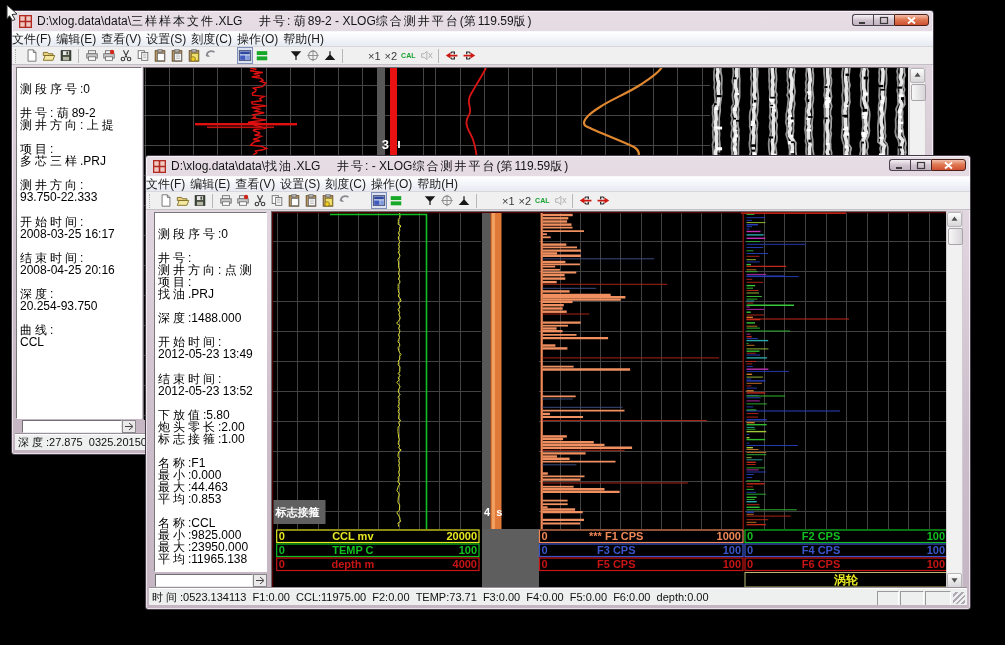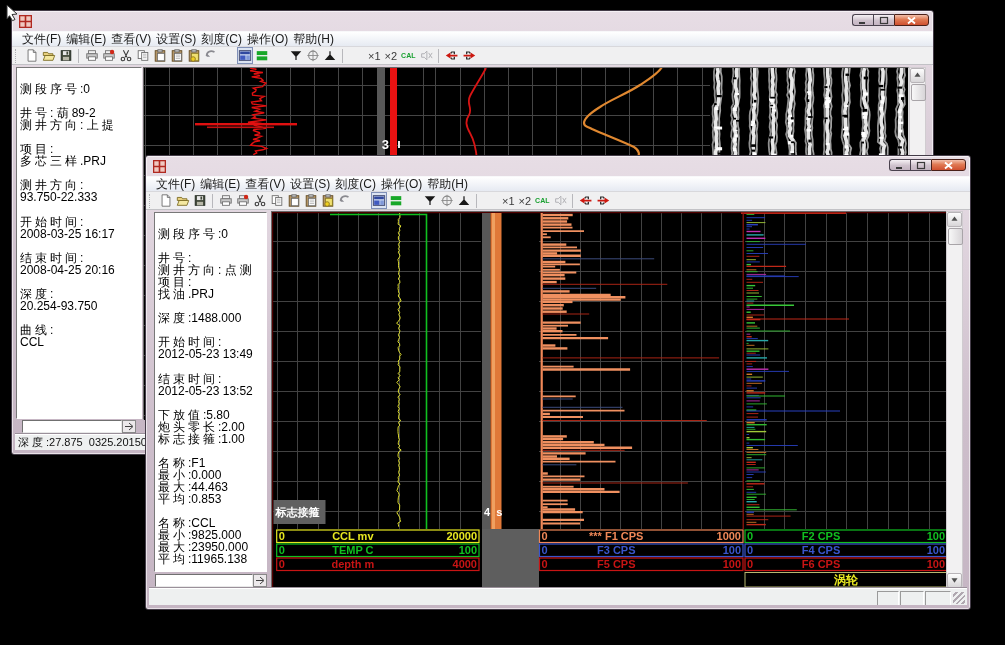--- a/index.html
+++ b/index.html
@@ -5,21 +5,21 @@
 .win{position:absolute;background:linear-gradient(#e7dde5,#cdbecb 60%,#c5b5c3);border:1px solid #443c48;border-radius:3px;box-shadow:inset 0 0 0 1px rgba(255,255,255,.6)}
 .cj{letter-spacing:3px}
 .tb{position:relative;height:20px;display:flex;align-items:center;font-size:12px;color:#141414;white-space:nowrap;overflow:hidden}
 .ttitle .cj{letter-spacing:2px}
 .tico{margin:0 5px 0 7px;display:flex}
 .wbtns{position:absolute;right:4px;top:3px;display:flex}
 .wb{width:21px;height:12px;border:1px solid #4a424e;background:linear-gradient(#f6f1f5,#cfc2cd 55%,#c4b4c2);border-radius:2px;margin-left:0;display:flex;align-items:center;justify-content:center;border-right-width:0}
 .wb:first-child{border-radius:3px 0 0 3px}
 .wb:nth-child(2){border-radius:0}
 .wbx{width:35px;background:linear-gradient(#f2c0ac,#e07a54 45%,#cf5030);border:1px solid #4a2018;border-radius:0 3px 3px 0}
-.mb{height:15px;background:linear-gradient(#ffffff,#e6eaf2);display:flex;align-items:center;font-size:12px;color:#1a1a1a;padding-left:10px;border-top:1px solid #f8f8fa}
+.mb{height:15px;background:linear-gradient(#ffffff,#e6eaf2);display:flex;align-items:center;font-size:12px;color:#1a1a1a;padding-left:0;border-top:1px solid #f8f8fa}
 .mb span{margin-right:5px}
 .tlb{height:19px;background:#f0f0f1;border-top:1px solid #d8d8dc;border-bottom:1px solid #c2c2c6;display:flex;align-items:center;padding-left:3px}
 .ti{display:flex;margin:0 1.5px}.ti svg{width:14px;height:15px}
 .ti.sel{outline:1px solid #8090b8;background:#dce4f2}
 .tsep{width:1px;height:14px;background:#b8b8bc;margin:0 4px}
 .tgrip{width:3px;height:14px;border-left:1px dotted #b0b0b4;margin-right:5px}
 .ttxt{font-size:11px;color:#3a3a3a;margin:0 2px}
 .tcal{font-size:7px;color:#18a030;font-weight:bold;margin:0 2px}
 .client{position:absolute;left:0;width:100%;}
 .lp{position:absolute;background:#fff;border:1px solid;border-color:#787878 #fff #fff #787878;font-size:12px;line-height:12.05px;color:#000;padding:15px 0 0 3px;overflow:hidden;white-space:nowrap}
@@ -38,20 +38,21 @@
 <body>
 <div class="win" style="left:11px;top:10px;width:923px;height:445px">
 <div class="tb">
       <span class="tico">
         <svg width="13" height="13" viewBox="0 0 13 13" style="">
           <rect x="0.5" y="0.5" width="12" height="12" fill="#f0c8c0" stroke="#b02820"></rect>
           <path d="M6.5 0.5v12M0.5 6.5h12" stroke="#b02820" stroke-width="1.6"></path>
           <rect x="0.5" y="0.5" width="12" height="12" fill="none" stroke="#b02820" stroke-width="1.6"></rect>
         </svg>
       </span>
+      <span class="ttitle">D:\xlog.data\data\<span class="cj">三样样本文件</span>.XLG&nbsp;&nbsp;&nbsp;&nbsp;&nbsp;<span class="cj">井号</span>: <span class="cj">葫</span>89-2 - XLOG<span class="cj">综合测井平台</span>(<span class="cj">第</span>119.59<span class="cj">版</span>)</span>
 <span class="wbtns">
         <span class="wb">
           <svg width="10" height="9" viewBox="0 0 10 9" style="">
             <rect x="1" y="6" width="6" height="2" fill="#3a3a3a"></rect>
           </svg>
         </span>
         <span class="wb">
           <svg width="10" height="9" viewBox="0 0 10 9" style="">
             <rect x="1.5" y="1.5" width="7" height="6" fill="none" stroke="#3a3a3a" stroke-width="1.2"></rect>
           </svg>
@@ -446,20 +447,21 @@
 </div>
 <div class="win" style="left:145px;top:155px;width:826px;height:455px">
 <div class="tb">
       <span class="tico">
         <svg width="13" height="13" viewBox="0 0 13 13" style="">
           <rect x="0.5" y="0.5" width="12" height="12" fill="#f0c8c0" stroke="#b02820"></rect>
           <path d="M6.5 0.5v12M0.5 6.5h12" stroke="#b02820" stroke-width="1.6"></path>
           <rect x="0.5" y="0.5" width="12" height="12" fill="none" stroke="#b02820" stroke-width="1.6"></rect>
         </svg>
       </span>
+      <span class="ttitle">D:\xlog.data\data\<span class="cj">找油</span>.XLG&nbsp;&nbsp;&nbsp;&nbsp;&nbsp;<span class="cj">井号</span>: - XLOG<span class="cj">综合测井平台</span>(<span class="cj">第</span>119.59<span class="cj">版</span>)</span>
 <span class="wbtns">
         <span class="wb">
           <svg width="10" height="9" viewBox="0 0 10 9" style="">
             <rect x="1" y="6" width="6" height="2" fill="#3a3a3a"></rect>
           </svg>
         </span>
         <span class="wb">
           <svg width="10" height="9" viewBox="0 0 10 9" style="">
             <rect x="1.5" y="1.5" width="7" height="6" fill="none" stroke="#3a3a3a" stroke-width="1.2"></rect>
           </svg>
@@ -984,20 +986,21 @@
           <div class="vth"></div>
           <div class="vsb" style="position:absolute;bottom:0">
             <svg width="15" height="15" viewBox="0 0 15 15" style="">
               <polygon points="7.5,10 11,5 4,5" fill="#505050"></polygon>
             </svg>
           </div>
         </div>
       </div>
 </div>
 <div class="sb" style="top:432px;height:17px">
+      <span class="sbt"><span class="cj">时间</span>:0523.134113&nbsp;&nbsp;F1:0.00&nbsp;&nbsp;CCL:11975.00&nbsp;&nbsp;F2:0.00&nbsp;&nbsp;TEMP:73.71&nbsp;&nbsp;F3:0.00&nbsp;&nbsp;F4:0.00&nbsp;&nbsp;F5:0.00&nbsp;&nbsp;F6:0.00&nbsp;&nbsp;depth:0.00</span>
 <span class="scell" style="right:68px;width:22px"></span>
 <span class="scell" style="right:43px;width:24px;font-size:10px">
         <span style="letter-spacing:0">数字</span>
       </span>
 <span class="scell" style="right:16px;width:26px"></span>
 <span class="grip"></span>
 </div>
 </div>
 <svg width="12" height="18" viewBox="0 0 12 18" style="position:absolute;left:6px;top:4px;z-index:50">
     <path d="M1 1l10 9-5 .5 3 5-2.5 1.2-3-5L1 15z" fill="#fff" stroke="#303030" stroke-width="1"></path>

